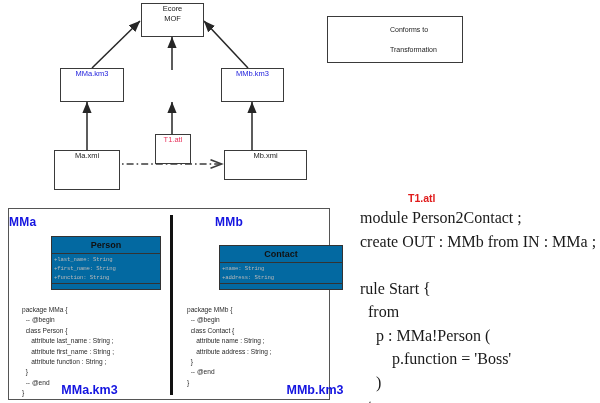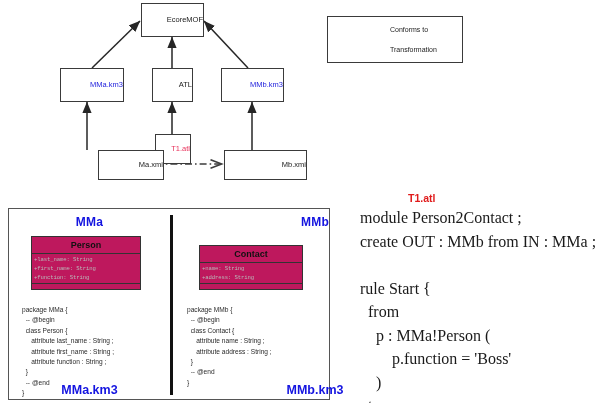--- a/index.html
+++ b/index.html
@@ -27,23 +27,23 @@
     height: 403px;
     overflow: visible;
   }
   
   .node {
     position: absolute;
     box-sizing: border-box;
     border: 1.4px solid #3a3a3a;
     background: #ffffff;
     display: flex;
-    flex-direction: row;
+    flex-direction: column;
     align-items: center;
-    justify-content: flex-end;
+    justify-content: flex-start;
     font-size: 7.5px;
     color: #1a1a1a;
     line-height: 1.35;
     text-align: center;
   }
   .node.blue { color: #2222dd; }
   .node.red  { color: #e8335c; }
 
   
   .legend {
@@ -96,42 +96,43 @@
     top: 0;
     height: 100%;
   }
   .mm-panel.left  { left: 0;    width: 161px; }
   .mm-panel.right { left: 164px; width: 158px; padding-left: 42px; }
 
   .mm-title {
     position: absolute;
     top: 6px;
     width: 100%;
-    text-align: center;
+    text-align: left;
     font-size: 12px;
     font-weight: bold;
     color: #1414e0;
     letter-spacing: 0.2px;
   }
   .mm-footer {
     position: absolute;
     bottom: 2px;
     width: 100%;
     text-align: center;
     font-size: 12.5px;
     font-weight: bold;
     color: #1414e0;
   }
 
   
   .uml {
     position: absolute;
     box-sizing: border-box;
     border: 1.3px solid #333;
-    background: #be185d;
+    background: #0369a1;
+    margin-left: 20px;
   }
   .uml-name {
     text-align: center;
     font-size: 9px;
     font-weight: bold;
     color: #111;
     padding: 3px 0 3px;
     border-bottom: 1.3px solid #333;
   }
   .uml-attrs {
@@ -214,33 +215,30 @@
 
   <div class="node" style="left:141px; top:3px; width:63px; height:34px;">
     <span>Ecore</span>
     <span>MOF</span>
   </div>
 
   <div class="node blue" style="left:60px; top:68px; width:64px; height:34px;">
     <span>MMa.km3</span>
   </div>
 
-  <div class="node" style="left:152px; top:68px; width:41px; height:34px;">
-    <span>ATL</span>
-  </div>
 
   <div class="node blue" style="left:221px; top:68px; width:63px; height:34px;">
     <span>MMb.km3</span>
   </div>
 
   <div class="node red" style="left:155px; top:134px; width:36px; height:30px;">
     <span>T1.atl</span>
   </div>
 
-  <div class="node" style="left:54px; top:150px; width:66px; height:30px;margin-left:44px;">
+  <div class="node" style="left:54px; top:150px; width:66px; height:40px;">
     <span>Ma.xmi</span>
   </div>
 
   <div class="node" style="left:224px; top:150px; width:83px; height:30px;">
     <span>Mb.xmi</span>
   </div>
 
   <div class="legend">
     <div class="legend-row" style="top:2px;">
       <span class="legend-label">Conforms to</span>
@@ -275,21 +273,21 @@
   }
   -- @end
 }</div>
 
       <div class="mm-footer">MMa.km3</div>
     </div>
 
     <div class="mm-panel right">
       <div class="mm-title">MMb</div>
 
-      <div class="uml" style="left:26px; top:36px; width:104px;">
+      <div class="uml" style="left:26px; top:36px; width:124px;">
         <div class="uml-name">Contact</div>
         <div class="uml-attrs">
           <div class="uml-attr">+name: String</div>
           <div class="uml-attr">+address: String</div>
         </div>
         <div class="uml-ops"></div>
       </div>
 
       <div class="km3" style="left:14px; top:96px;">package MMb {
   -- @begin

